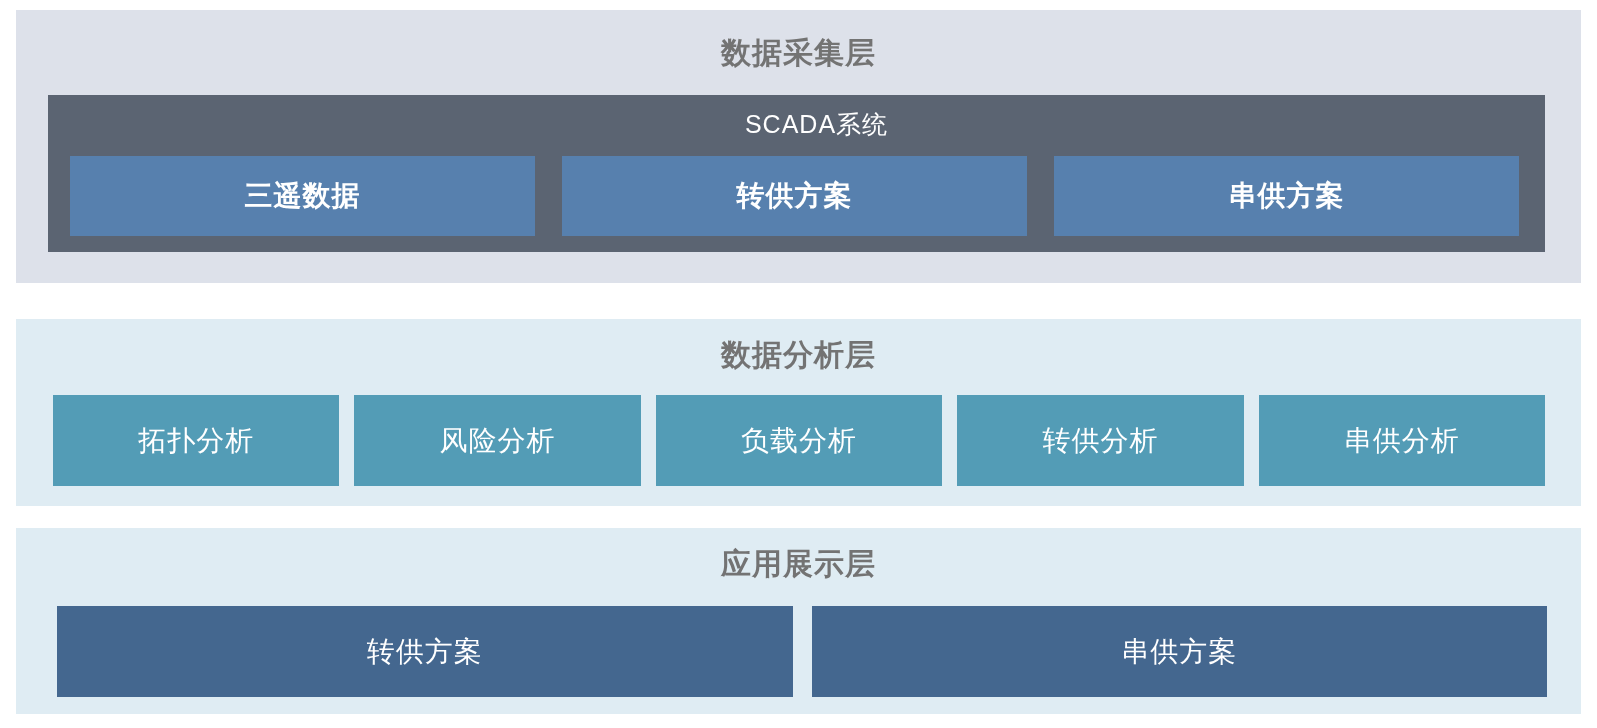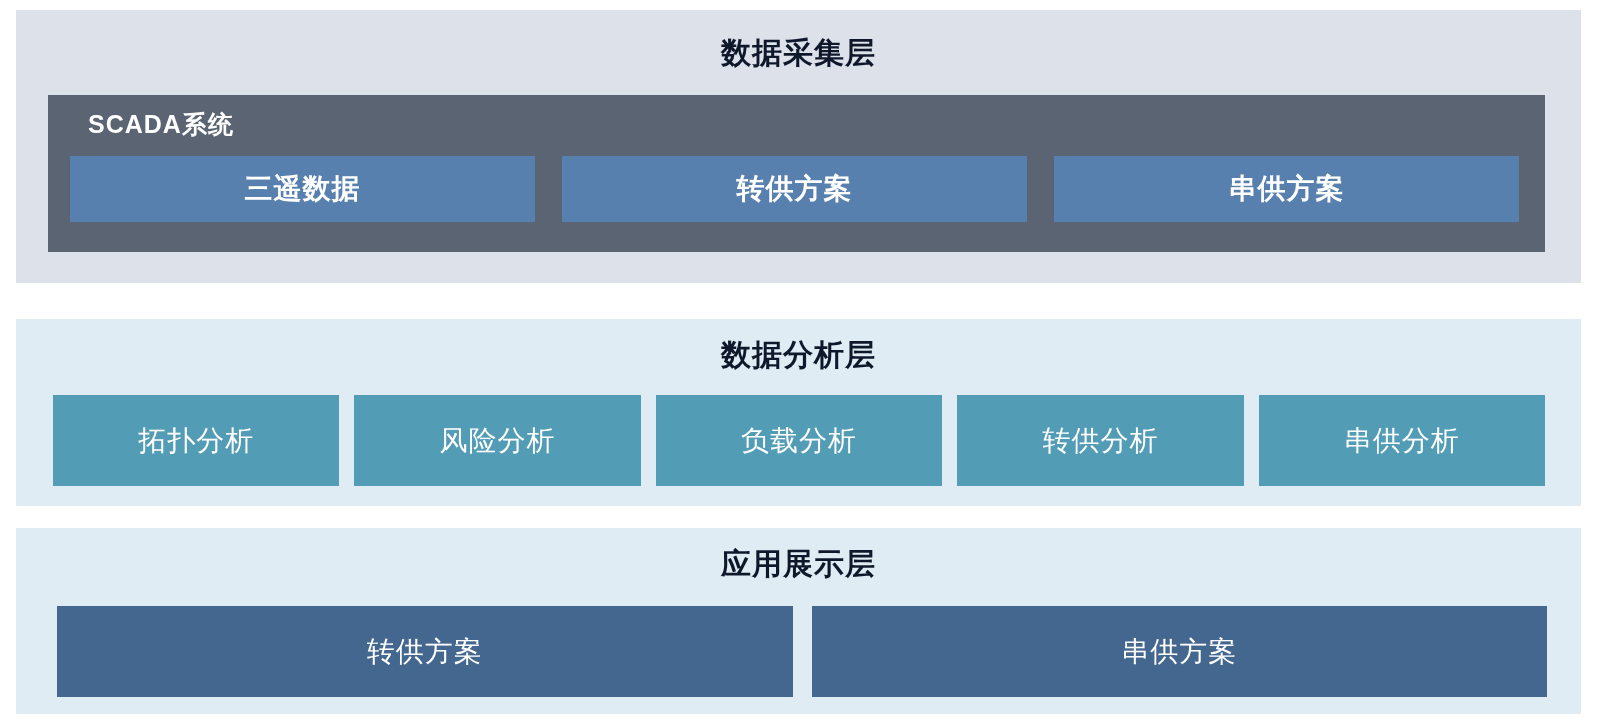--- a/index.html
+++ b/index.html
@@ -34,60 +34,61 @@
   .layer-application {
     top: 528px;
     height: 186px;
     background: #dfecf3;
   }
   .layer-title {
     text-align: center;
     font-size: 30px;
     line-height: 32px;
     font-weight: bold;
-    color: #0f172a;
+    color: #737373;
     letter-spacing: 1px;
   }
   .layer-collection .layer-title { padding-top: 27px; }
   .layer-analysis  .layer-title { padding-top: 20px; }
   .layer-application .layer-title { padding-top: 20px; }
 
   .scada-panel {
     position: absolute;
     left: 32px;
     right: 36px;
     top: 85px;
     height: 157px;
     background: #5b6472;
     box-sizing: border-box;
   }
   .scada-title {
     padding: 15px 0 0 40px;
     font-size: 25px;
     line-height: 28px;
-    font-weight: bold;
+    font-weight: normal;
     color: #ffffff;
     letter-spacing: 1px;
+    text-align: center;
   }
   .scada-row {
     display: flex;
     gap: 27px;
     margin: 18px 26px 0 22px;
   }
   .box {
     flex: 1;
     display: flex;
     align-items: center;
     justify-content: center;
     color: #ffffff;
     box-sizing: border-box;
     letter-spacing: 1px;
   }
   .collect-box {
-    height: 66px;
+    height: 80px;
     background: #5780ae;
     font-size: 28px;
     font-weight: bold;
   }
   .analysis-row {
     display: flex;
     gap: 15px;
     margin: 24px 36px 0 37px;
   }
   .analysis-box {

